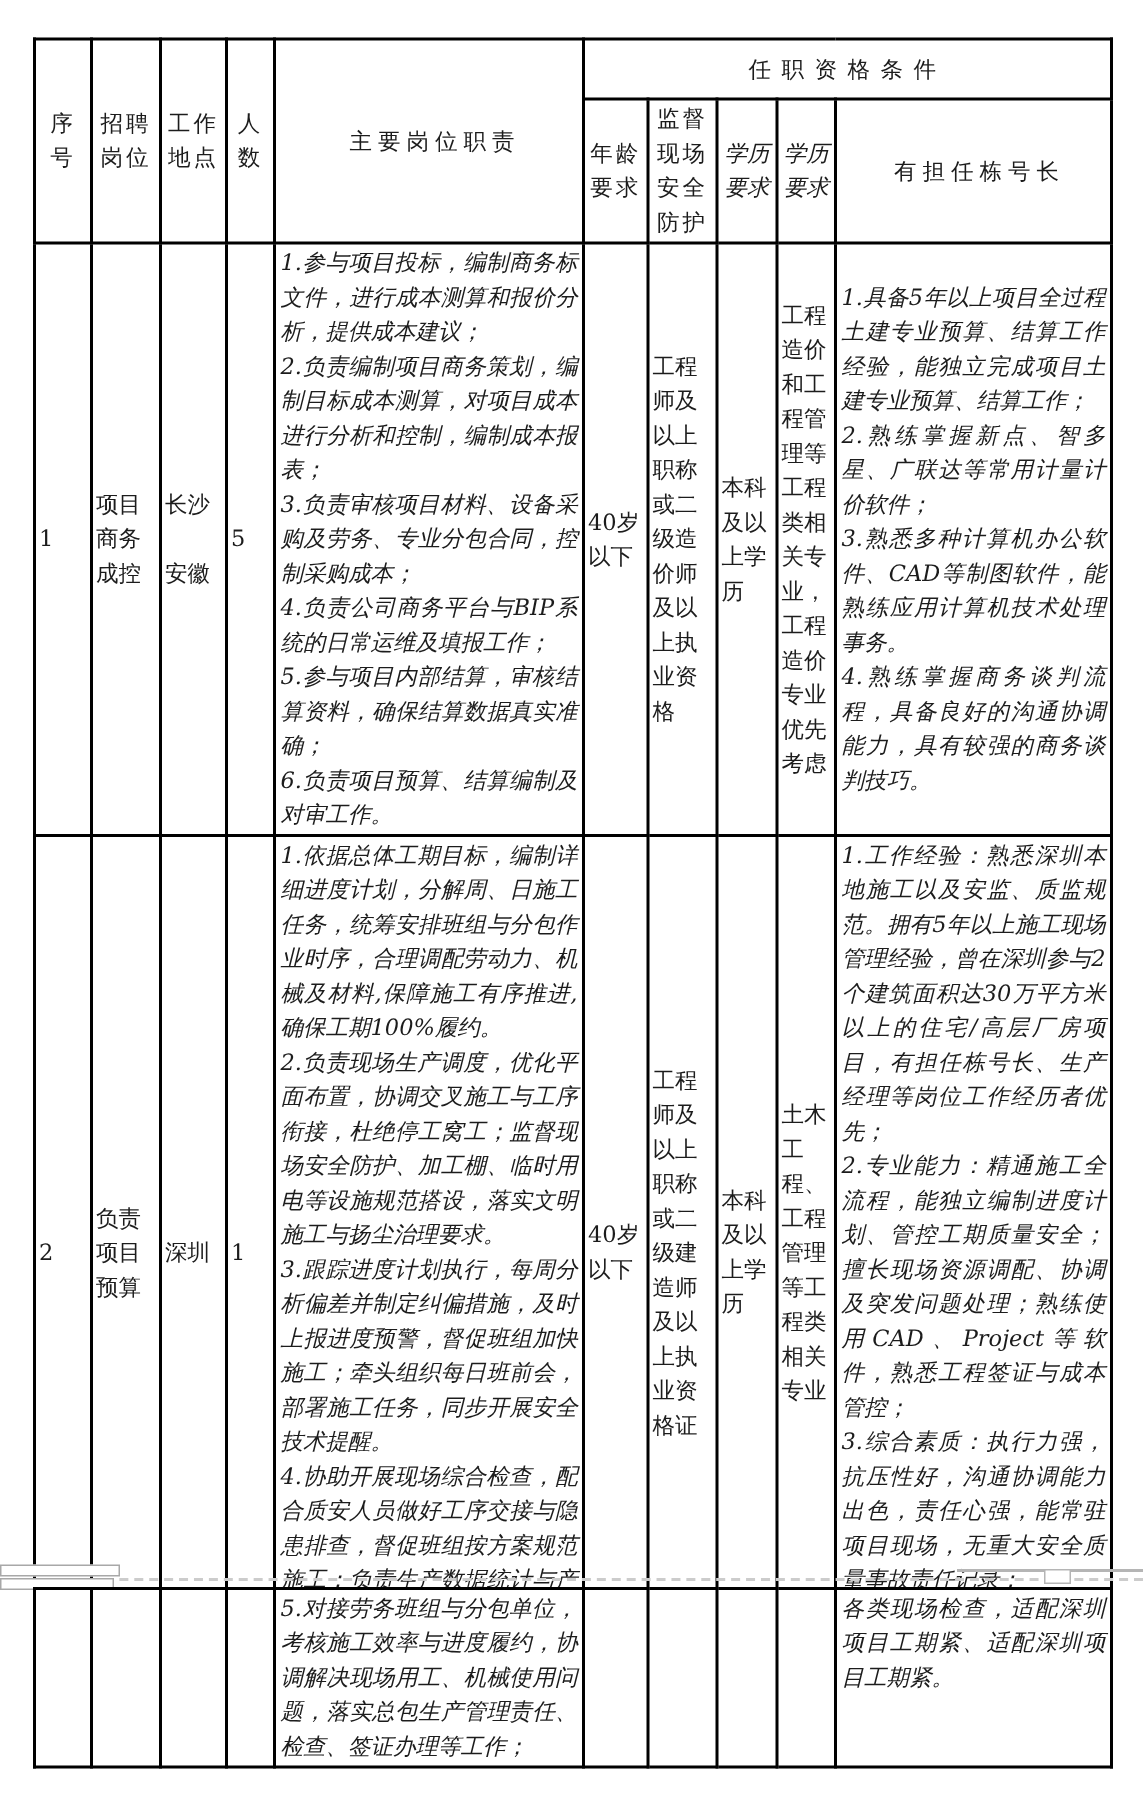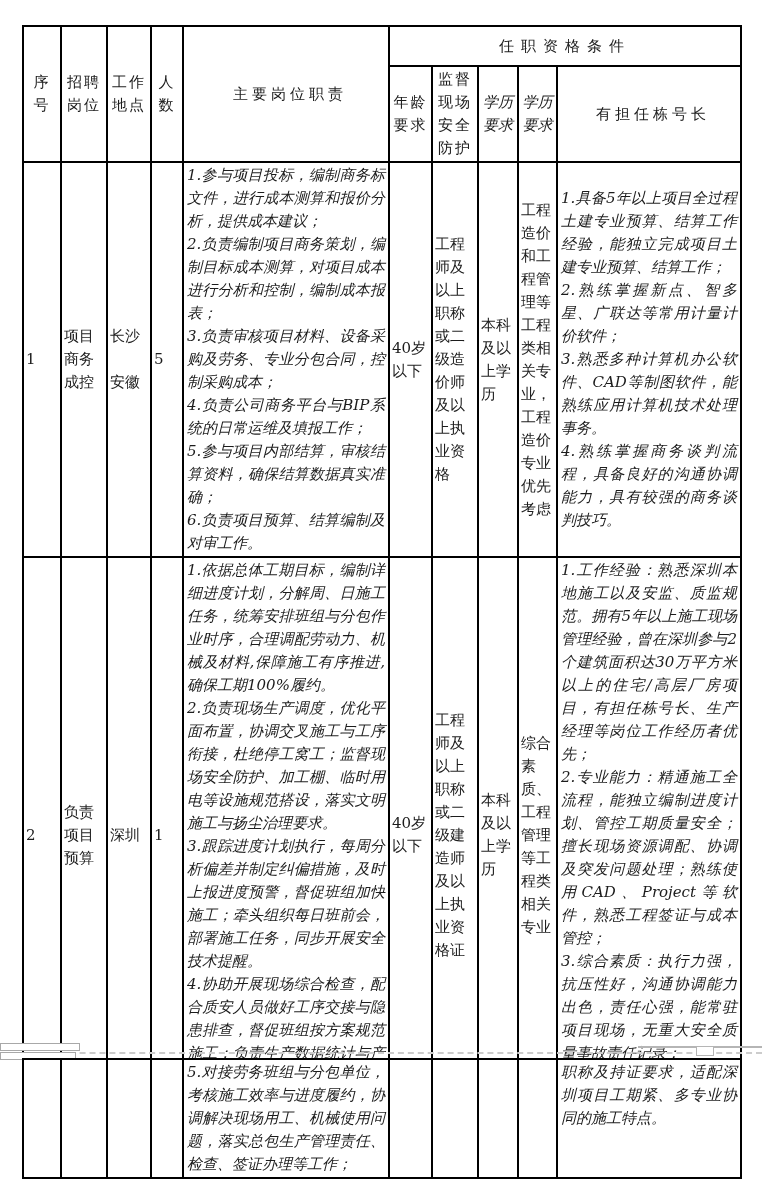--- a/index.html
+++ b/index.html
@@ -96,21 +96,21 @@
     <td class="cell-center">负责项目预算</td>
     <td class="cell-center">深圳</td>
     <td class="cell-center">1</td>
     <td class="cell-text">1.依据总体工期目标，编制详细进度计划，分解周、日施工任务，统筹安排班组与分包作业时序，合理调配劳动力、机械及材料,保障施工有序推进,确保工期100%履约。
 2.负责现场生产调度，优化平面布置，协调交叉施工与工序衔接，杜绝停工窝工；监督现场安全防护、加工棚、临时用电等设施规范搭设，落实文明施工与扬尘治理要求。
 3.跟踪进度计划执行，每周分析偏差并制定纠偏措施，及时上报进度预警，督促班组加快施工；牵头组织每日班前会，部署施工任务，同步开展安全技术提醒。
 4.协助开展现场综合检查，配合质安人员做好工序交接与隐患排查，督促班组按方案规范施工；负责生产数据统计与产值月报上报，确保数据真实准确。</td>
     <td class="cell-center">40岁以下</td>
     <td class="cell-center">工程师及以上职称或二级建造师及以上执业资格证</td>
     <td class="cell-center">本科及以上学历</td>
-    <td class="cell-center">综合素质、工程管理等工程类相关专业</td>
+    <td class="cell-center">土木工程、工程管理等工程类相关专业</td>
     <td class="cell-text">1.工作经验：熟悉深圳本地施工以及安监、质监规范。拥有5年以上施工现场管理经验，曾在深圳参与2个建筑面积达30万平方米以上的住宅/高层厂房项目，有担任栋号长、生产经理等岗位工作经历者优先；
 2.专业能力：精通施工全流程，能独立编制进度计划、管控工期质量安全；擅长现场资源调配、协调及突发问题处理；熟练使用CAD、Project等软件，熟悉工程签证与成本管控；
 3.综合素质：执行力强，抗压性好，沟通协调能力出色，责任心强，能常驻项目现场，无重大安全质量事故责任记录；
 4.其他要求：熟悉深圳住建部门监管流程，能应对</td>
   </tr>
 </tbody>
   </table>
 
 <div>
   <div class="pb-dash"></div>
@@ -137,16 +137,16 @@
       <tr class="rc">
     <td class="cell-center"></td>
     <td class="cell-center"></td>
     <td class="cell-center"></td>
     <td class="cell-center"></td>
     <td class="cell-text">5.对接劳务班组与分包单位，考核施工效率与进度履约，协调解决现场用工、机械使用问题，落实总包生产管理责任、检查、签证办理等工作；</td>
     <td class="cell-center"></td>
     <td class="cell-center"></td>
     <td class="cell-center"></td>
     <td class="cell-center"></td>
-    <td class="cell-text">职称及持证要求，适配深圳项目工期紧、多专业协同的施工特点。</td>
+    <td class="cell-text">各类现场检查，适配深圳项目工期紧、适配深圳项目工期紧。</td>
   </tr>
 </tbody>
   </table>
 
 </body></html>

